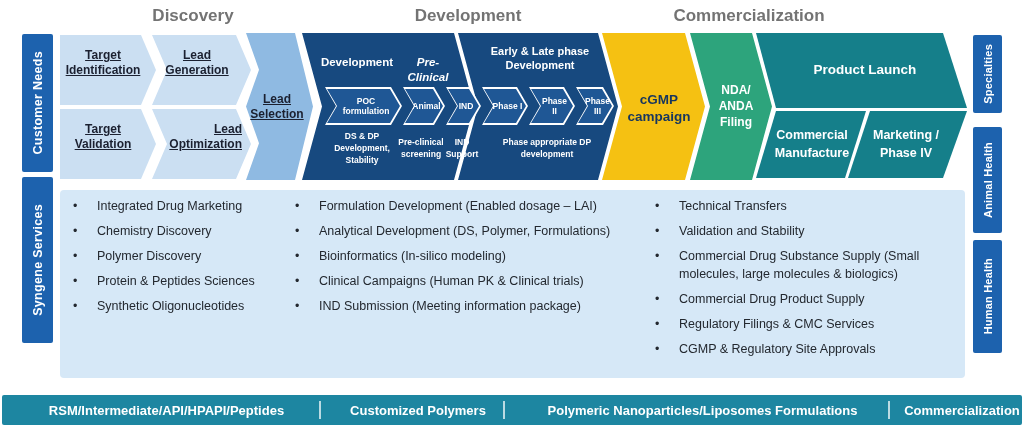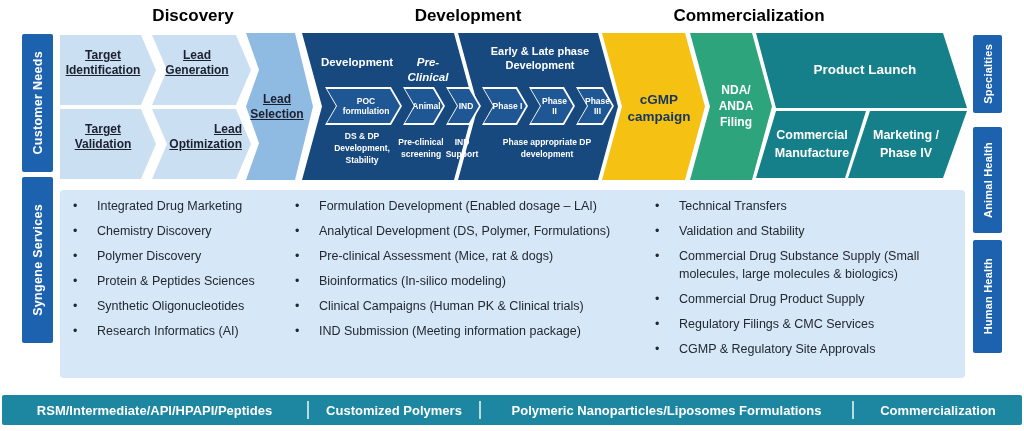--- a/index.html
+++ b/index.html
@@ -1,20 +1,20 @@
 <!DOCTYPE html>
 <html><head>
 <meta charset="utf-8">
 <style>
   html,body{margin:0;padding:0;background:#fff;}
   .canvas{
     position:relative;width:1024px;height:431px;background:#ffffff;overflow:hidden;
     font-family:"Liberation Sans", sans-serif;
   }
-  .hdr{position:absolute;top:6px;transform:translateX(-50%);font-size:17px;font-weight:bold;color:#000000;white-space:nowrap;}
+  .hdr{position:absolute;top:6px;transform:translateX(-50%);font-size:17px;font-weight:bold;color:#737373;white-space:nowrap;}
 
   
   .vbar{position:absolute;background:#1d62ae;border-radius:2px;display:flex;align-items:center;justify-content:center;}
   .vbar span{writing-mode:vertical-rl;transform:rotate(180deg);color:#fff;font-weight:bold;white-space:nowrap;}
   .vbar.big span{font-size:12.5px;letter-spacing:.3px;}
   .vbar.small span{font-size:11px;letter-spacing:.2px;}
 
   
   .chev{position:absolute;--p:16px;
     clip-path:polygon(0 0, calc(100% - var(--p)) 0, 100% 50%, calc(100% - var(--p)) 100%, 0 100%, var(--p) 50%);}
@@ -51,21 +51,21 @@
 
   
   .panel{position:absolute;left:60px;top:190px;width:905px;height:188px;background:#d6e8f7;border-radius:4px;}
   .svc{position:absolute;top:197px;margin:0;padding:0;list-style:none;}
   .svc li{position:relative;padding-left:24px;margin-bottom:7px;font-size:12.5px;line-height:18px;color:#23282f;}
   .svc li::before{content:"\2022";position:absolute;left:0;top:0;color:#23282f;}
 
   
   .bbar{position:absolute;left:2px;top:395px;width:1020px;height:30px;background:#1d86a1;
     display:flex;align-items:center;border-radius:2px;}
-  .bseg{color:#fff;font-size:13px;font-weight:bold;text-align:center;white-space:nowrap;}
+  .bseg{color:#fff;font-size:13px;font-weight:bold;text-align:center;white-space:nowrap;margin-left:12px;}
   .bsep{width:2px;height:18px;background:rgba(255,255,255,.7);flex:0 0 2px;}
 </style>
 </head>
 <body>
 
 <div class="canvas">
 
   <div class="hdr" style="left:193px;">Discovery</div>
   <div class="hdr" style="left:468px;">Development</div>
   <div class="hdr" style="left:749px;">Commercialization</div>
@@ -159,27 +159,25 @@
   <div class="btxt white t125" style="left:858px;top:127px;width:96px;">Marketing / Phase IV</div>
 
   <div class="panel"></div>
 
   <ul class="svc" style="left:73px;width:222px;">
     <li>Integrated Drug Marketing</li>
     <li>Chemistry Discovery</li>
     <li>Polymer Discovery</li>
     <li>Protein &amp; Peptides Sciences</li>
     <li>Synthetic Oligonucleotides</li>
-    <li>Research Informatics (AI)</li>
   </ul>
 
   <ul class="svc" style="left:295px;width:350px;">
     <li>Formulation Development (Enabled dosage – LAI)</li>
     <li>Analytical Development (DS, Polymer, Formulations)</li>
-    <li>Pre-clinical Assessment (Mice, rat &amp; dogs)</li>
     <li>Bioinformatics (In-silico modeling)</li>
     <li>Clinical Campaigns (Human PK &amp; Clinical trials)</li>
     <li>IND Submission (Meeting information package)</li>
   </ul>
 
   <ul class="svc" style="left:655px;width:308px;">
     <li>Technical Transfers</li>
     <li>Validation and Stability</li>
     <li>Commercial Drug Substance Supply (Small molecules, large molecules &amp; biologics)</li>
     <li>Commercial Drug Product Supply</li>

